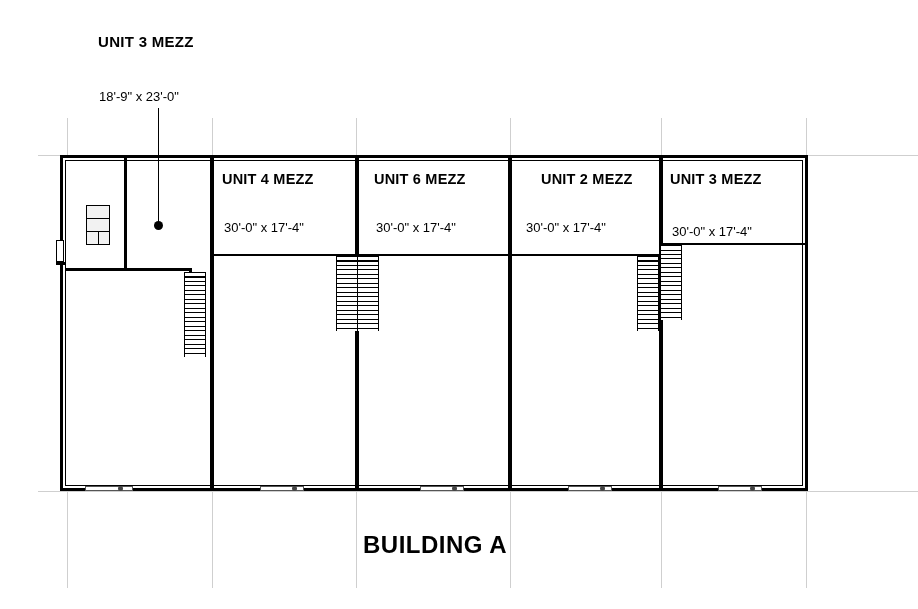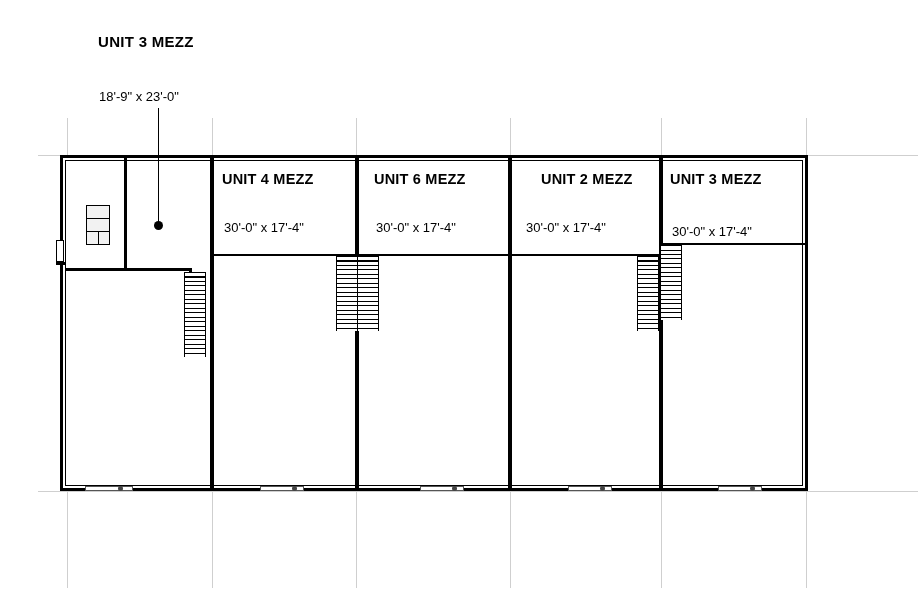--- a/index.html
+++ b/index.html
@@ -232,14 +232,15 @@
   <div class="unit-dim" style="left:526px; top:220px;">30'-0" x 17'-4"</div>
 
   <div class="unit-label" style="left:670px; top:171px;">UNIT 3 MEZZ</div>
   <div class="unit-dim" style="left:672px; top:224px;">30'-0" x 17'-4"</div>
 
   <div class="callout-title" style="left:98px; top:33px;">UNIT 3 MEZZ</div>
   <div class="callout-dim" style="left:99px; top:89px;">18'-9" x 23'-0"</div>
   <div class="leader-line" style="left:158px; top:108px; height:117px;"></div>
   <div class="leader-dot" style="left:154px; top:221px;"></div>
 
+  <div class="building-title" style="left:363px; top:531px;">BUILDING A</div>
 
 </div>
 
 </body></html>

